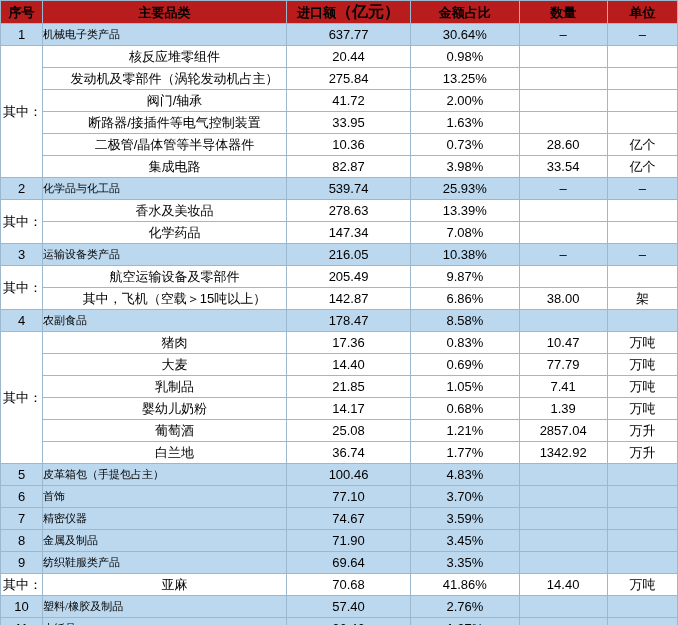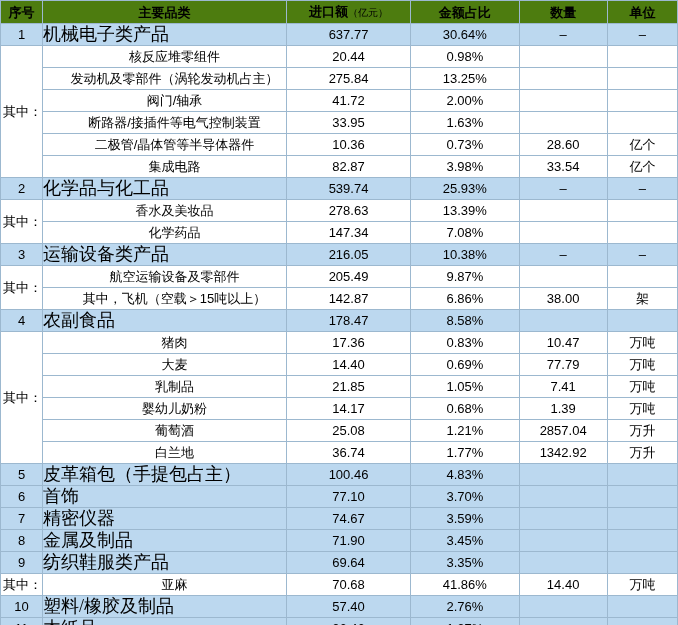--- a/index.html
+++ b/index.html
@@ -30,31 +30,31 @@
   }
   
   col.c-idx { width: 42px; }
   col.c-cat { width: 243px; }
   col.c-imp { width: 124px; }
   col.c-pct { width: 108px; }
   col.c-qty { width: 88px; }
   col.c-unit { width: 70px; }
 
   thead th {
-    background: #4d7c0f;
+    background: #b91c1c;
     font-weight: bold;
     text-align: center;
     font-size: 14px;
     height: 26px;
     line-height: 26px;
     margin-top: 32px;
   }
   .unit-note {
-    font-size: 10px;
-    font-weight: normal;
+    font-size: 16px;
+    font-weight: bold;
   }
   td.idx {
     text-align: center;
     font-size: 13px;
   }
   td.cat {
     padding-left: 6px;
     text-align: left;
   }
   td.cat.sub {
@@ -65,21 +65,21 @@
     text-align: center;
   }
   td.center {
     text-align: center;
   }
   tr.major td {
     background: #bcd8ef;
     font-weight: normal;
   }
   tr.major td.cat {
-    font-size: 18px;
+    font-size: 11px;
     font-family: Liberation Serif, serif;
   }
   tr.sub td {
     background: #ffffff;
   }
   td.qizhong {
     background: #ffffff;
     text-align: right;
     vertical-align: middle;
     font-size: 13px;

